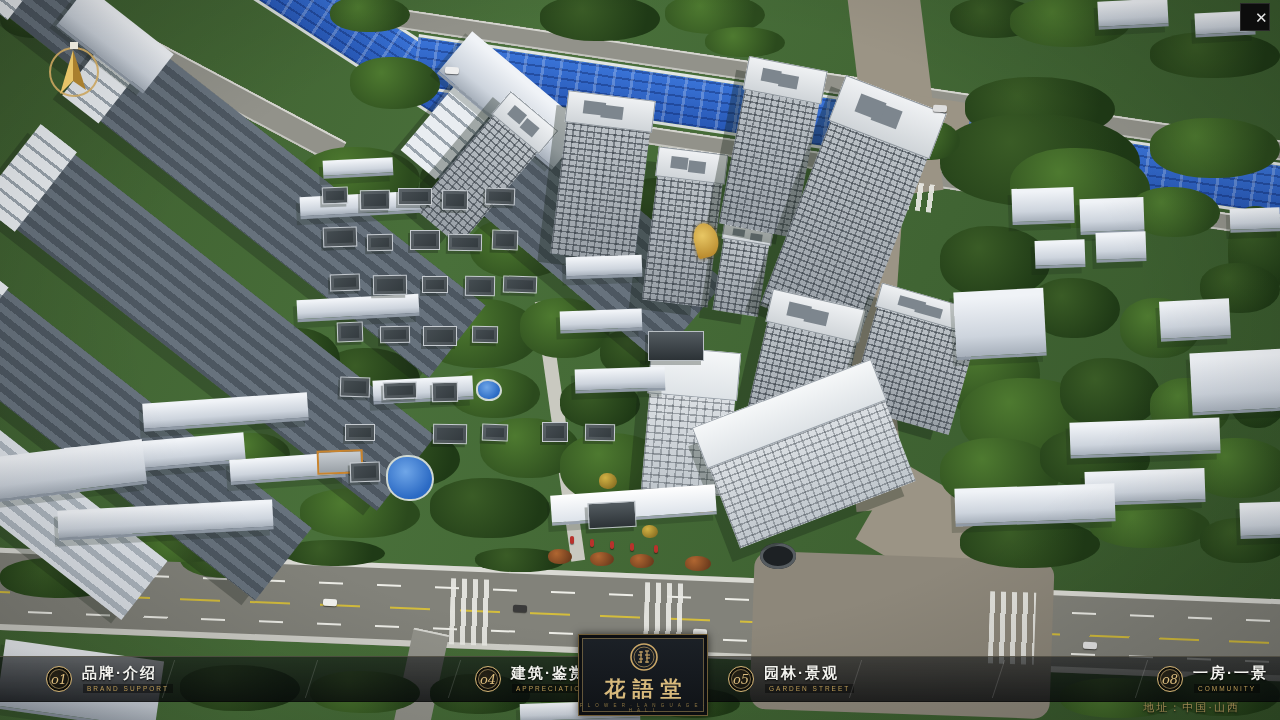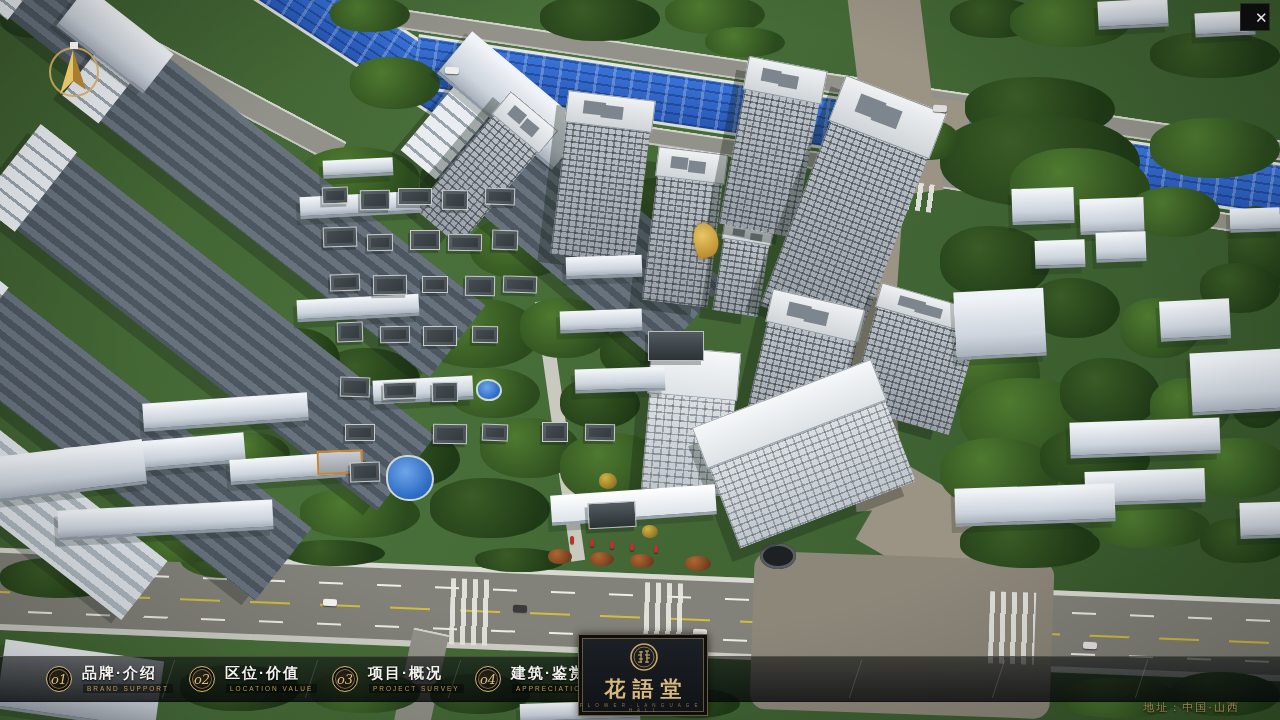--- a/index.html
+++ b/index.html
@@ -332,34 +332,34 @@
     <span>✕</span>
   </div>
 
   <div id="navbar"></div>
 
   <div class="nav-item" style="left:30px">
       <div class="badge">o1</div>
       <div class="zh">品牌·介绍</div>
       <div class="en">BRAND SUPPORT</div>
     </div>
-  <div class="nav-item" style="left:173px">
-      <div class="badge">o2</div>
-      <div class="zh">区位·价值</div>
-      <div class="en">LOCATION VALUE</div>
-    </div>
-  <div class="nav-item" style="left:316px">
-      <div class="badge">o3</div>
-      <div class="zh">项目·概况</div>
-      <div class="en">PROJECT SURVEY</div>
-    </div>
   <div class="nav-item" style="left:459px">
       <div class="badge">o4</div>
       <div class="zh">建筑·鉴赏</div>
       <div class="en">APPRECIATION</div>
+    </div>
+  <div class="nav-item" style="left:712px">
+      <div class="badge">o5</div>
+      <div class="zh">园林·景观</div>
+      <div class="en">GARDEN STREET</div>
+    </div>
+  <div class="nav-item" style="left:1141px">
+      <div class="badge">o8</div>
+      <div class="zh">一房·一景</div>
+      <div class="en">COMMUNITY</div>
     </div>
 
   <div class="nav-div" style="left:168px"></div>
   <div class="nav-div" style="left:311px"></div>
   <div class="nav-div" style="left:454px"></div>
   <div class="nav-div" style="left:855px"></div>
   <div class="nav-div" style="left:998px"></div>
   <div class="nav-div" style="left:1141px"></div>
 
   <div id="logoPanel">

